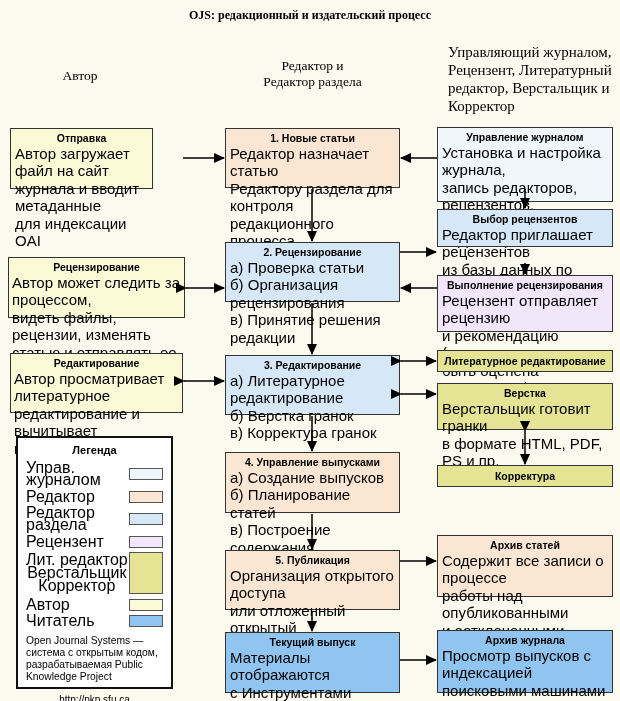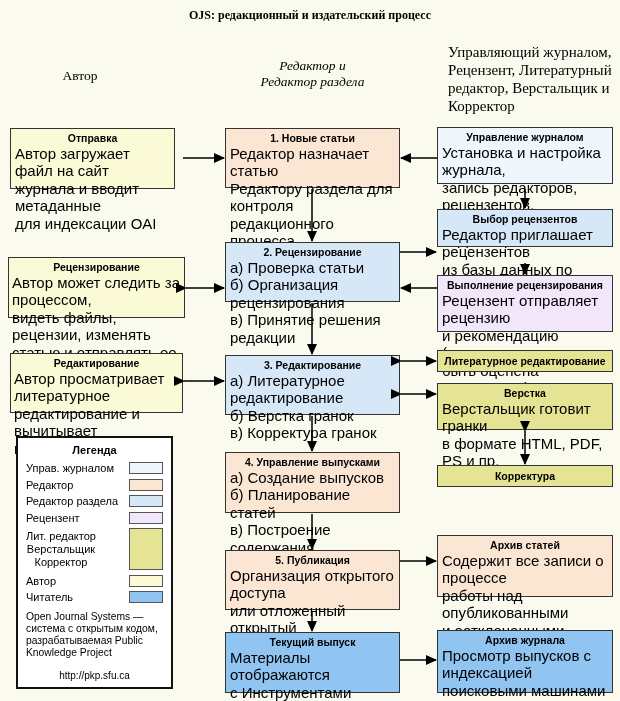--- a/index.html
+++ b/index.html
@@ -53,21 +53,21 @@
     box-sizing:border-box;
     padding:6px 8px 4px 8px;
   }
   .legend-title{
     text-align:center;font-weight:bold;font-size:11px;margin-bottom:6px;
   }
   .legend-row{
     display:flex;align-items:center;justify-content:space-between;
     margin-bottom:4.5px;
   }
-  .legend-label{font-size:11px;line-height:12px;}
+  .legend-label{font-size:16px;line-height:12px;}
   .legend-swatch{
     width:34px;height:12px;
     border:1px solid #555;
     box-sizing:border-box;
     flex:0 0 auto;
   }
   .legend-row.tall{align-items:stretch;text-align:center;}
   .legend-row.tall .labels{display:flex;flex-direction:column;justify-content:space-between;padding:2px 0;}
   .legend-row.tall .legend-swatch{height:auto;min-height:42px;}
   .legend-note{
@@ -79,28 +79,28 @@
   }
 </style>
 </head>
 <body>
 
 <div class="stage">
 
   <div class="diagram-title">OJS: редакционный и издательский процесс</div>
 
   <div class="col-header center" style="left:20px;top:68px;width:120px;">Автор</div>
-  <div class="col-header center" style="left:225px;top:58px;width:175px;font-style:italic;">Редактор и
+  <div class="col-header center" style="left:225px;top:58px;width:175px;">Редактор и
 Редактор раздела</div>
   <div class="col-header" style="left:448px;top:43px;width:168px;font-size:15px;">Управляющий журналом,
 Рецензент, Литературный
 редактор, Верстальщик и
 Корректор</div>
 
-  <div class="box" style="left: 10px; top: 128px; width: 165px; height: 61px; background-color: rgb(251, 250, 214);">
+  <div class="box" style="left: 10px; top: 128px; width: 143px; height: 61px; background-color: rgb(251, 250, 214);">
     <div class="box-title">Отправка</div>
     <div class="box-body">Автор загружает файл на сайт
 журнала и вводит метаданные
 для индексации OAI</div>
   </div>
   <div class="box" style="left: 8px; top: 257px; width: 177px; height: 61px; background-color: rgb(251, 250, 214);">
     <div class="box-title">Рецензирование</div>
     <div class="box-body" style="padding:0 3px;">Автор может следить за процессом,
 видеть файлы, рецензии, изменять
 статью и отправлять ее по запросу
@@ -144,21 +144,21 @@
 доступ с подписками</div>
   </div>
   <div class="box" style="left: 225px; top: 632px; width: 175px; height: 61px; background-color: rgb(144, 197, 241);">
     <div class="box-title">Текущий выпуск</div>
     <div class="box-body">Материалы отображаются
 с Инструментами читателя,
 ссылающимися на внутренние
 и внешние ресурсы</div>
   </div>
 
-  <div class="box" style="left: 437px; top: 127px; width: 176px; height: 57px; background-color: rgb(239, 247, 253);">
+  <div class="box" style="left: 437px; top: 127px; width: 176px; height: 75px; background-color: rgb(239, 247, 253);">
     <div class="box-title">Управление журналом</div>
     <div class="box-body">Установка и настройка журнала,
 запись редакторов, рецензентов,
 лит. редакторов и корректоров</div>
   </div>
   <div class="box" style="left: 437px; top: 209px; width: 176px; height: 38px; background-color: rgb(214, 232, 248);">
     <div class="box-title">Выбор рецензентов</div>
     <div class="box-body">Редактор приглашает рецензентов
 из базы данных по интересам,
 загружает их</div>

